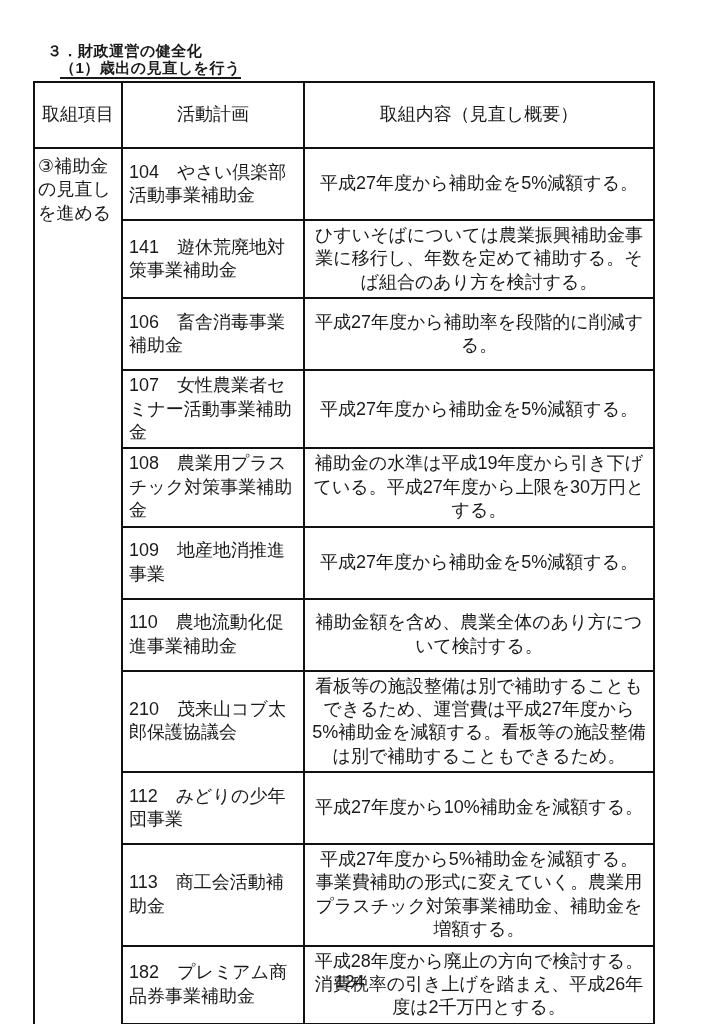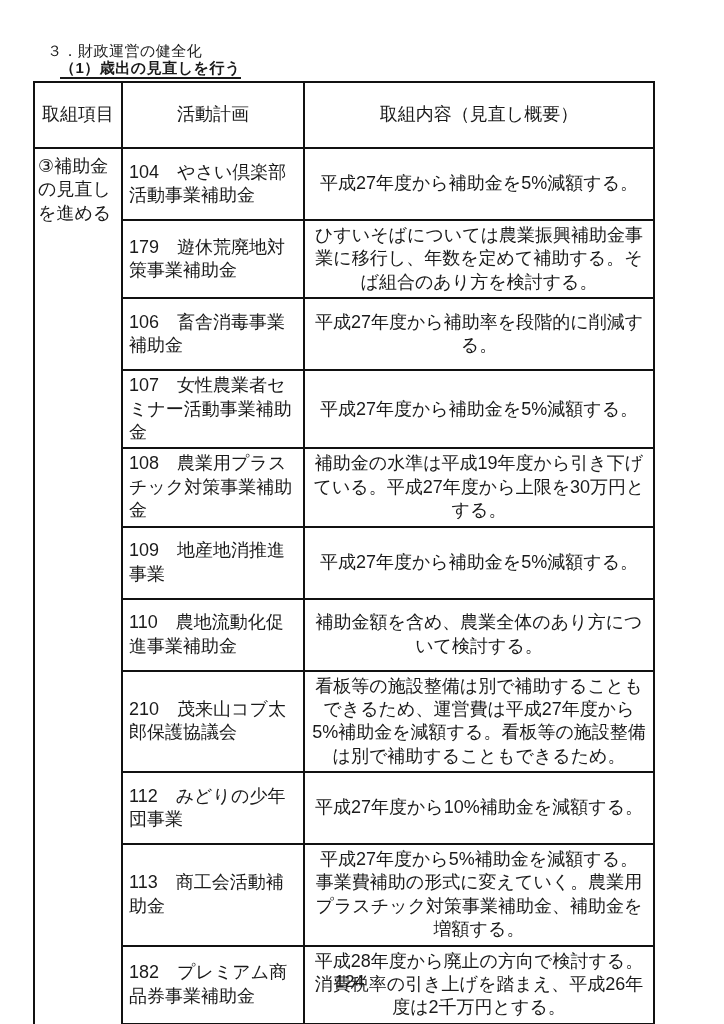--- a/index.html
+++ b/index.html
@@ -20,21 +20,21 @@
     position: absolute;
     left: 33px;
     top: 42px;
     width: 620px;
   }
   .doc-title {
     font-size: 15px;
     line-height: 17px;
     margin: 0;
     padding-left: 14px;
-    font-weight: normal;
+    font-weight: bold;
     letter-spacing: 0.5px;
   }
   .doc-subtitle-wrap {
     margin: 0 0 2px 0;
     padding-left: 27px;
   }
   .doc-subtitle {
     display: inline-block;
     font-size: 15px;
     line-height: 17px;
@@ -115,21 +115,21 @@
           <th>取組内容（見直し概要）</th>
         </tr>
       </thead>
       <tbody id="table-body">
           <tr>
             <td class="group-cell" rowspan="12">③補助金の見直しを進める</td>
             <td class="plan-cell">104　やさい倶楽部活動事業補助金</td>
             <td class="content-cell">平成27年度から補助金を5%減額する。</td>
           </tr>
           <tr>
-            <td class="plan-cell">179　遊休荒廃地対策事業補助金</td>
+            <td class="plan-cell">141　遊休荒廃地対策事業補助金</td>
             <td class="content-cell">ひすいそばについては農業振興補助金事業に移行し、年数を定めて補助する。そば組合のあり方を検討する。</td>
           </tr>
           <tr>
             <td class="plan-cell">106　畜舎消毒事業補助金</td>
             <td class="content-cell">平成27年度から補助率を段階的に削減する。</td>
           </tr>
           <tr>
             <td class="plan-cell">107　女性農業者セミナー活動事業補助金</td>
             <td class="content-cell">平成27年度から補助金を5%減額する。</td>
           </tr>

